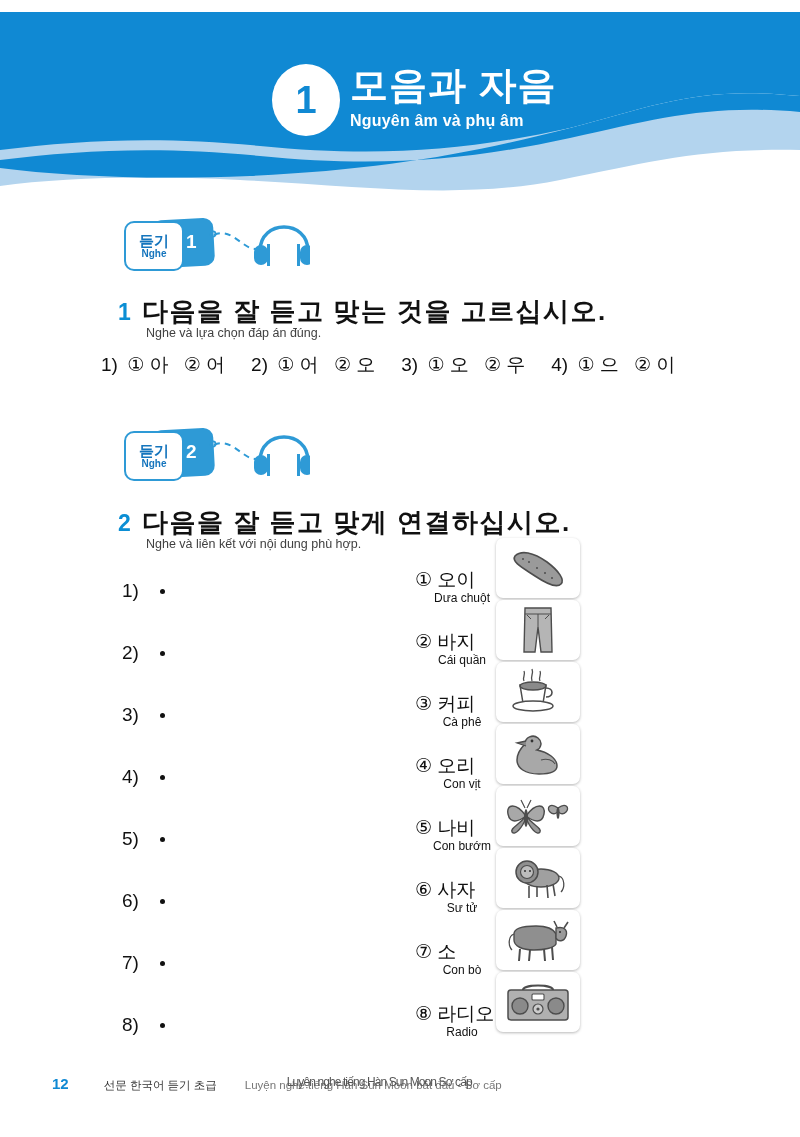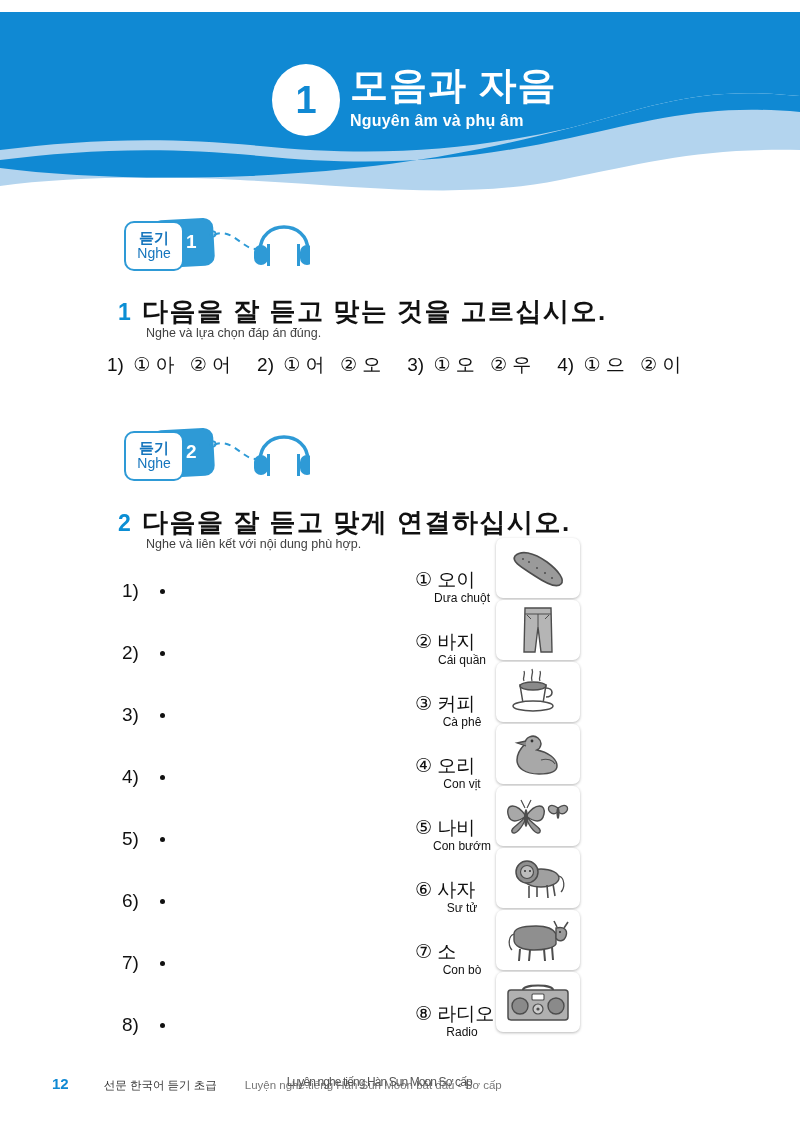--- a/index.html
+++ b/index.html
@@ -110,22 +110,22 @@
     align-items: center;
     justify-content: center;
   }
   .audio-badge .chip-ko {
     font-size: 15px;
     font-weight: bold;
     color: #1575bd;
     line-height: 1.05;
   }
   .audio-badge .chip-vi {
-    font-size: 14px;
-    font-weight: normal;
+    font-size: 10px;
+    font-weight: bold;
     color: #1575bd;
     line-height: 1.1;
   }
   .audio-badge .wire { position: absolute; left: 0; top: 0; z-index: 2; }
 
   
   .q-head {
     position: absolute;
     display: flex;
     align-items: baseline;
@@ -147,21 +147,21 @@
   .q-vi {
     position: absolute;
     font-size: 12.5px;
     color: #404040;
     white-space: nowrap;
   }
 
   
   .q1-options {
     position: absolute;
-    left: 107px;
+    left: 101px;
     top: 352px;
     display: flex;
     align-items: center;
     font-size: 19px;
     color: #111111;
     white-space: nowrap;
   }
   .q1-group { margin-right: 26px; }
   .q1-group:last-child { margin-right: 0; }
   .q1-label { margin-right: 4px; }

